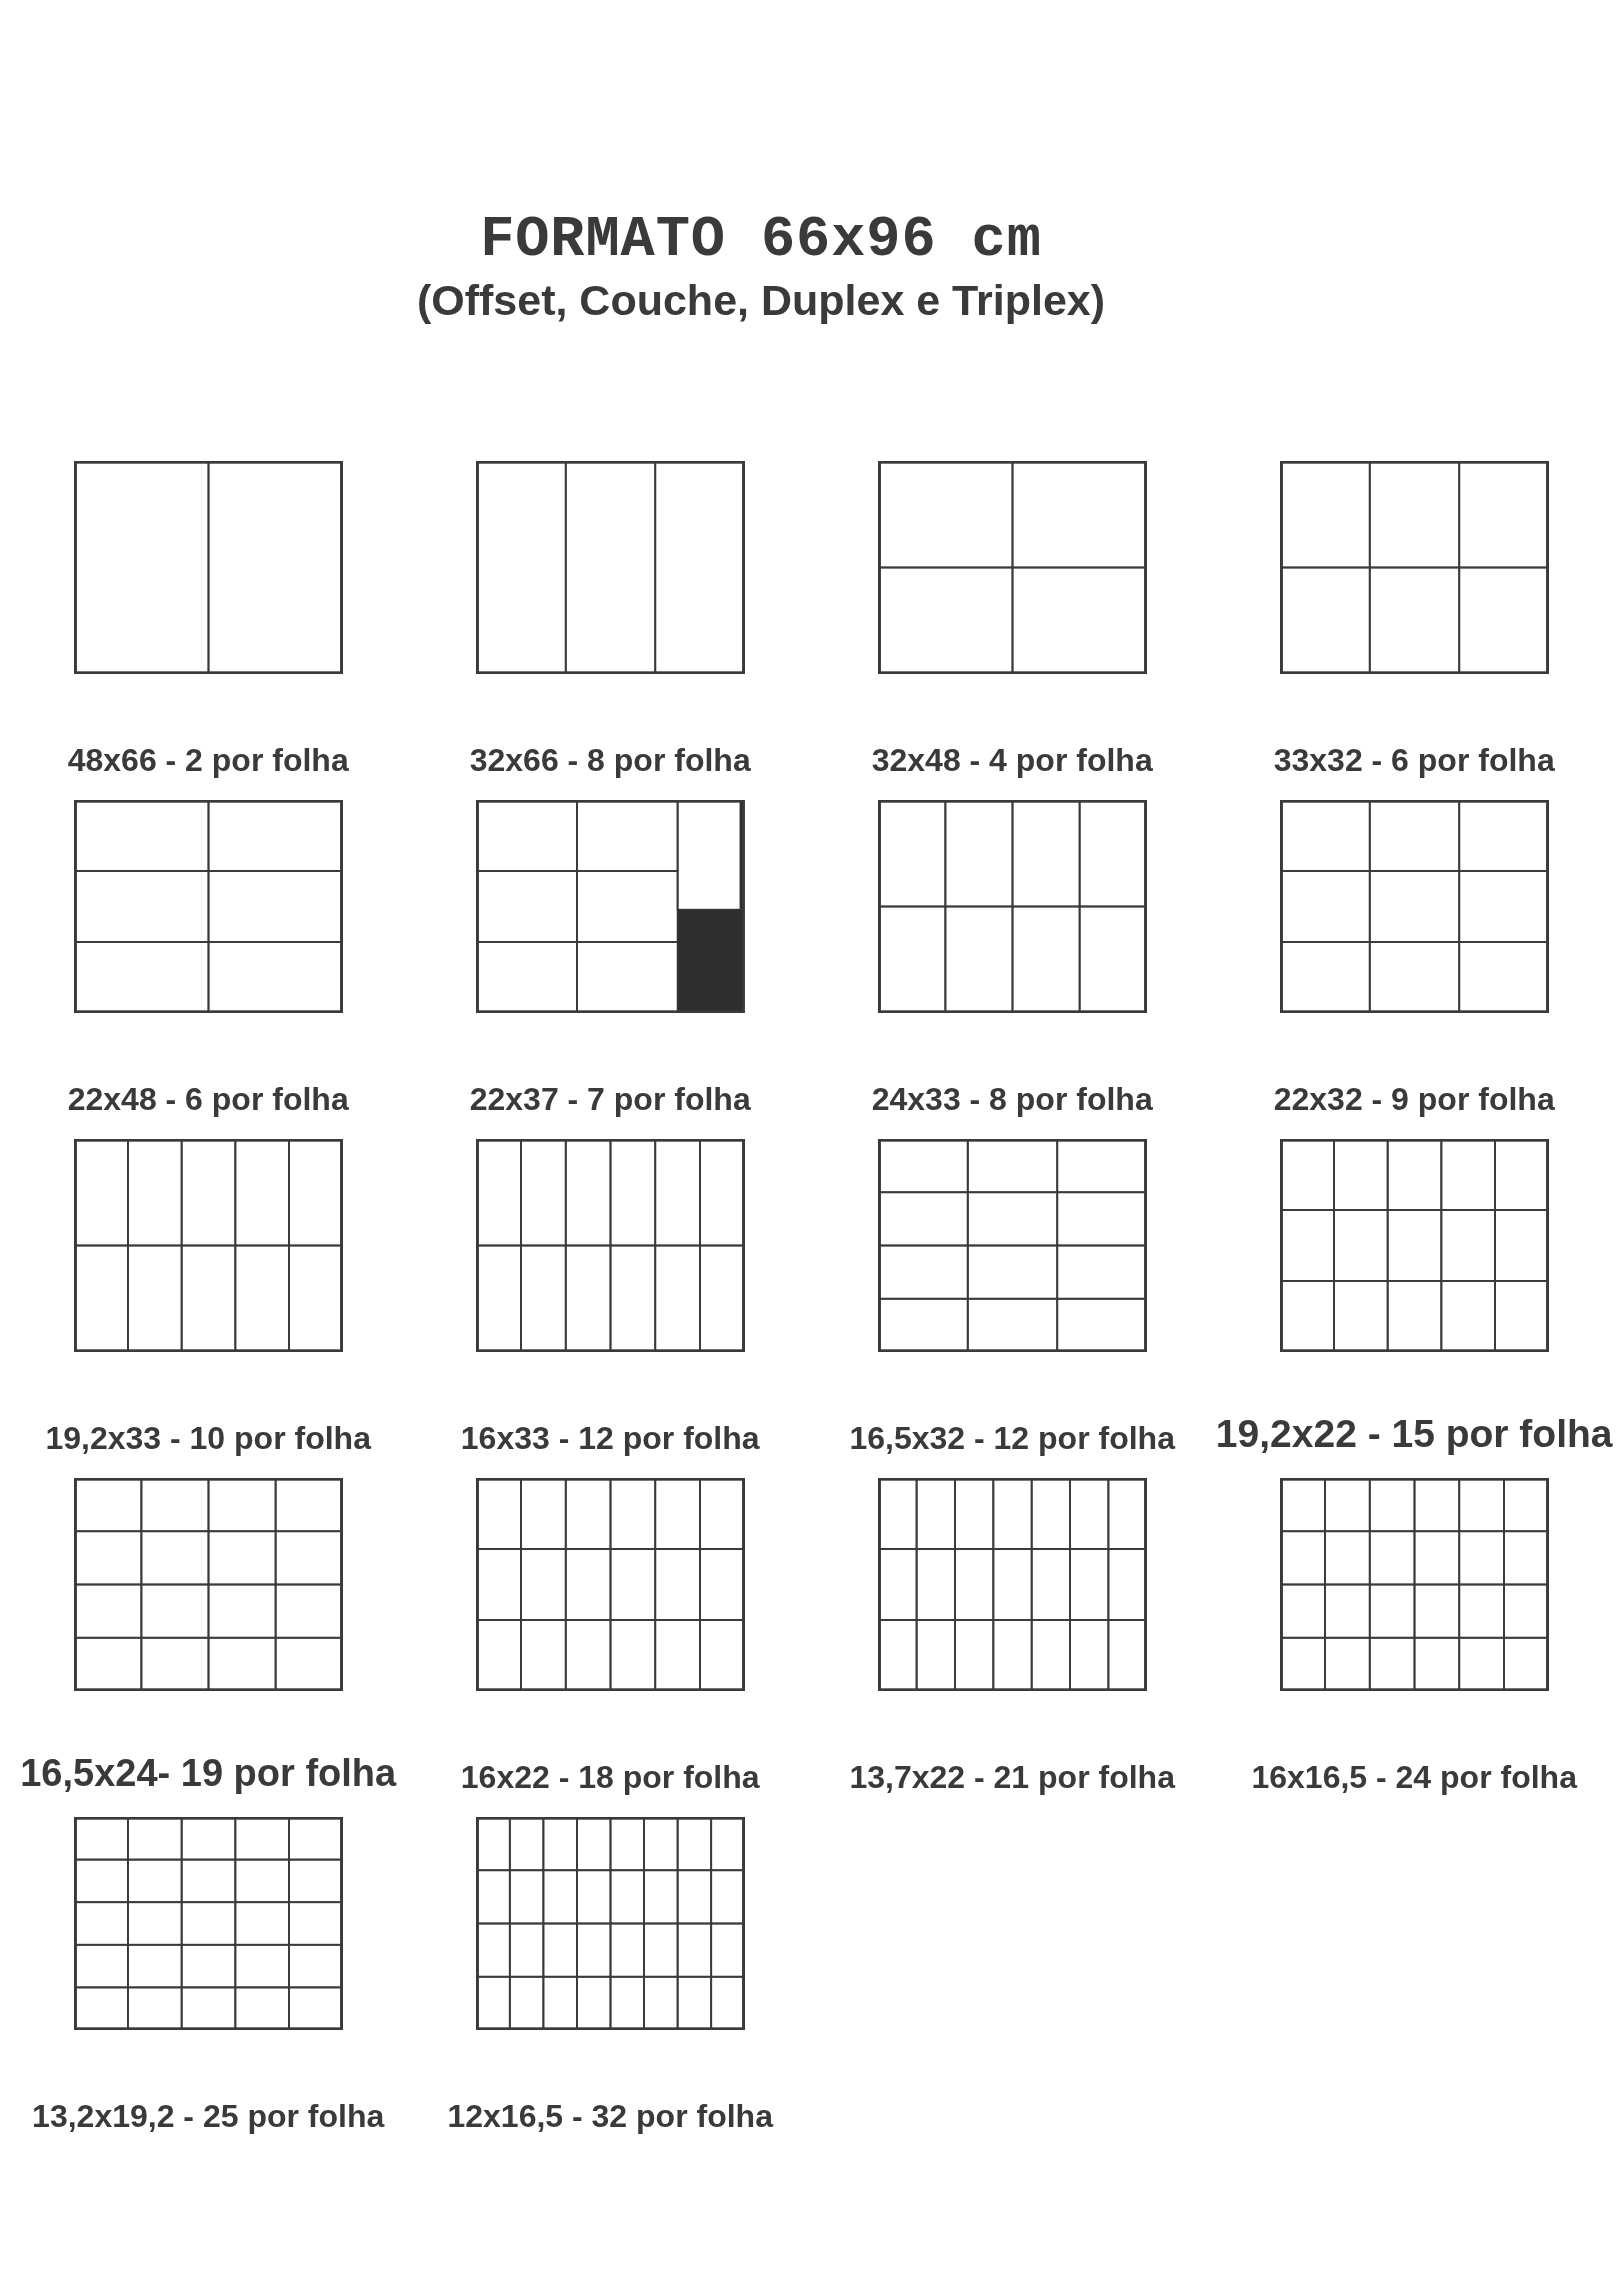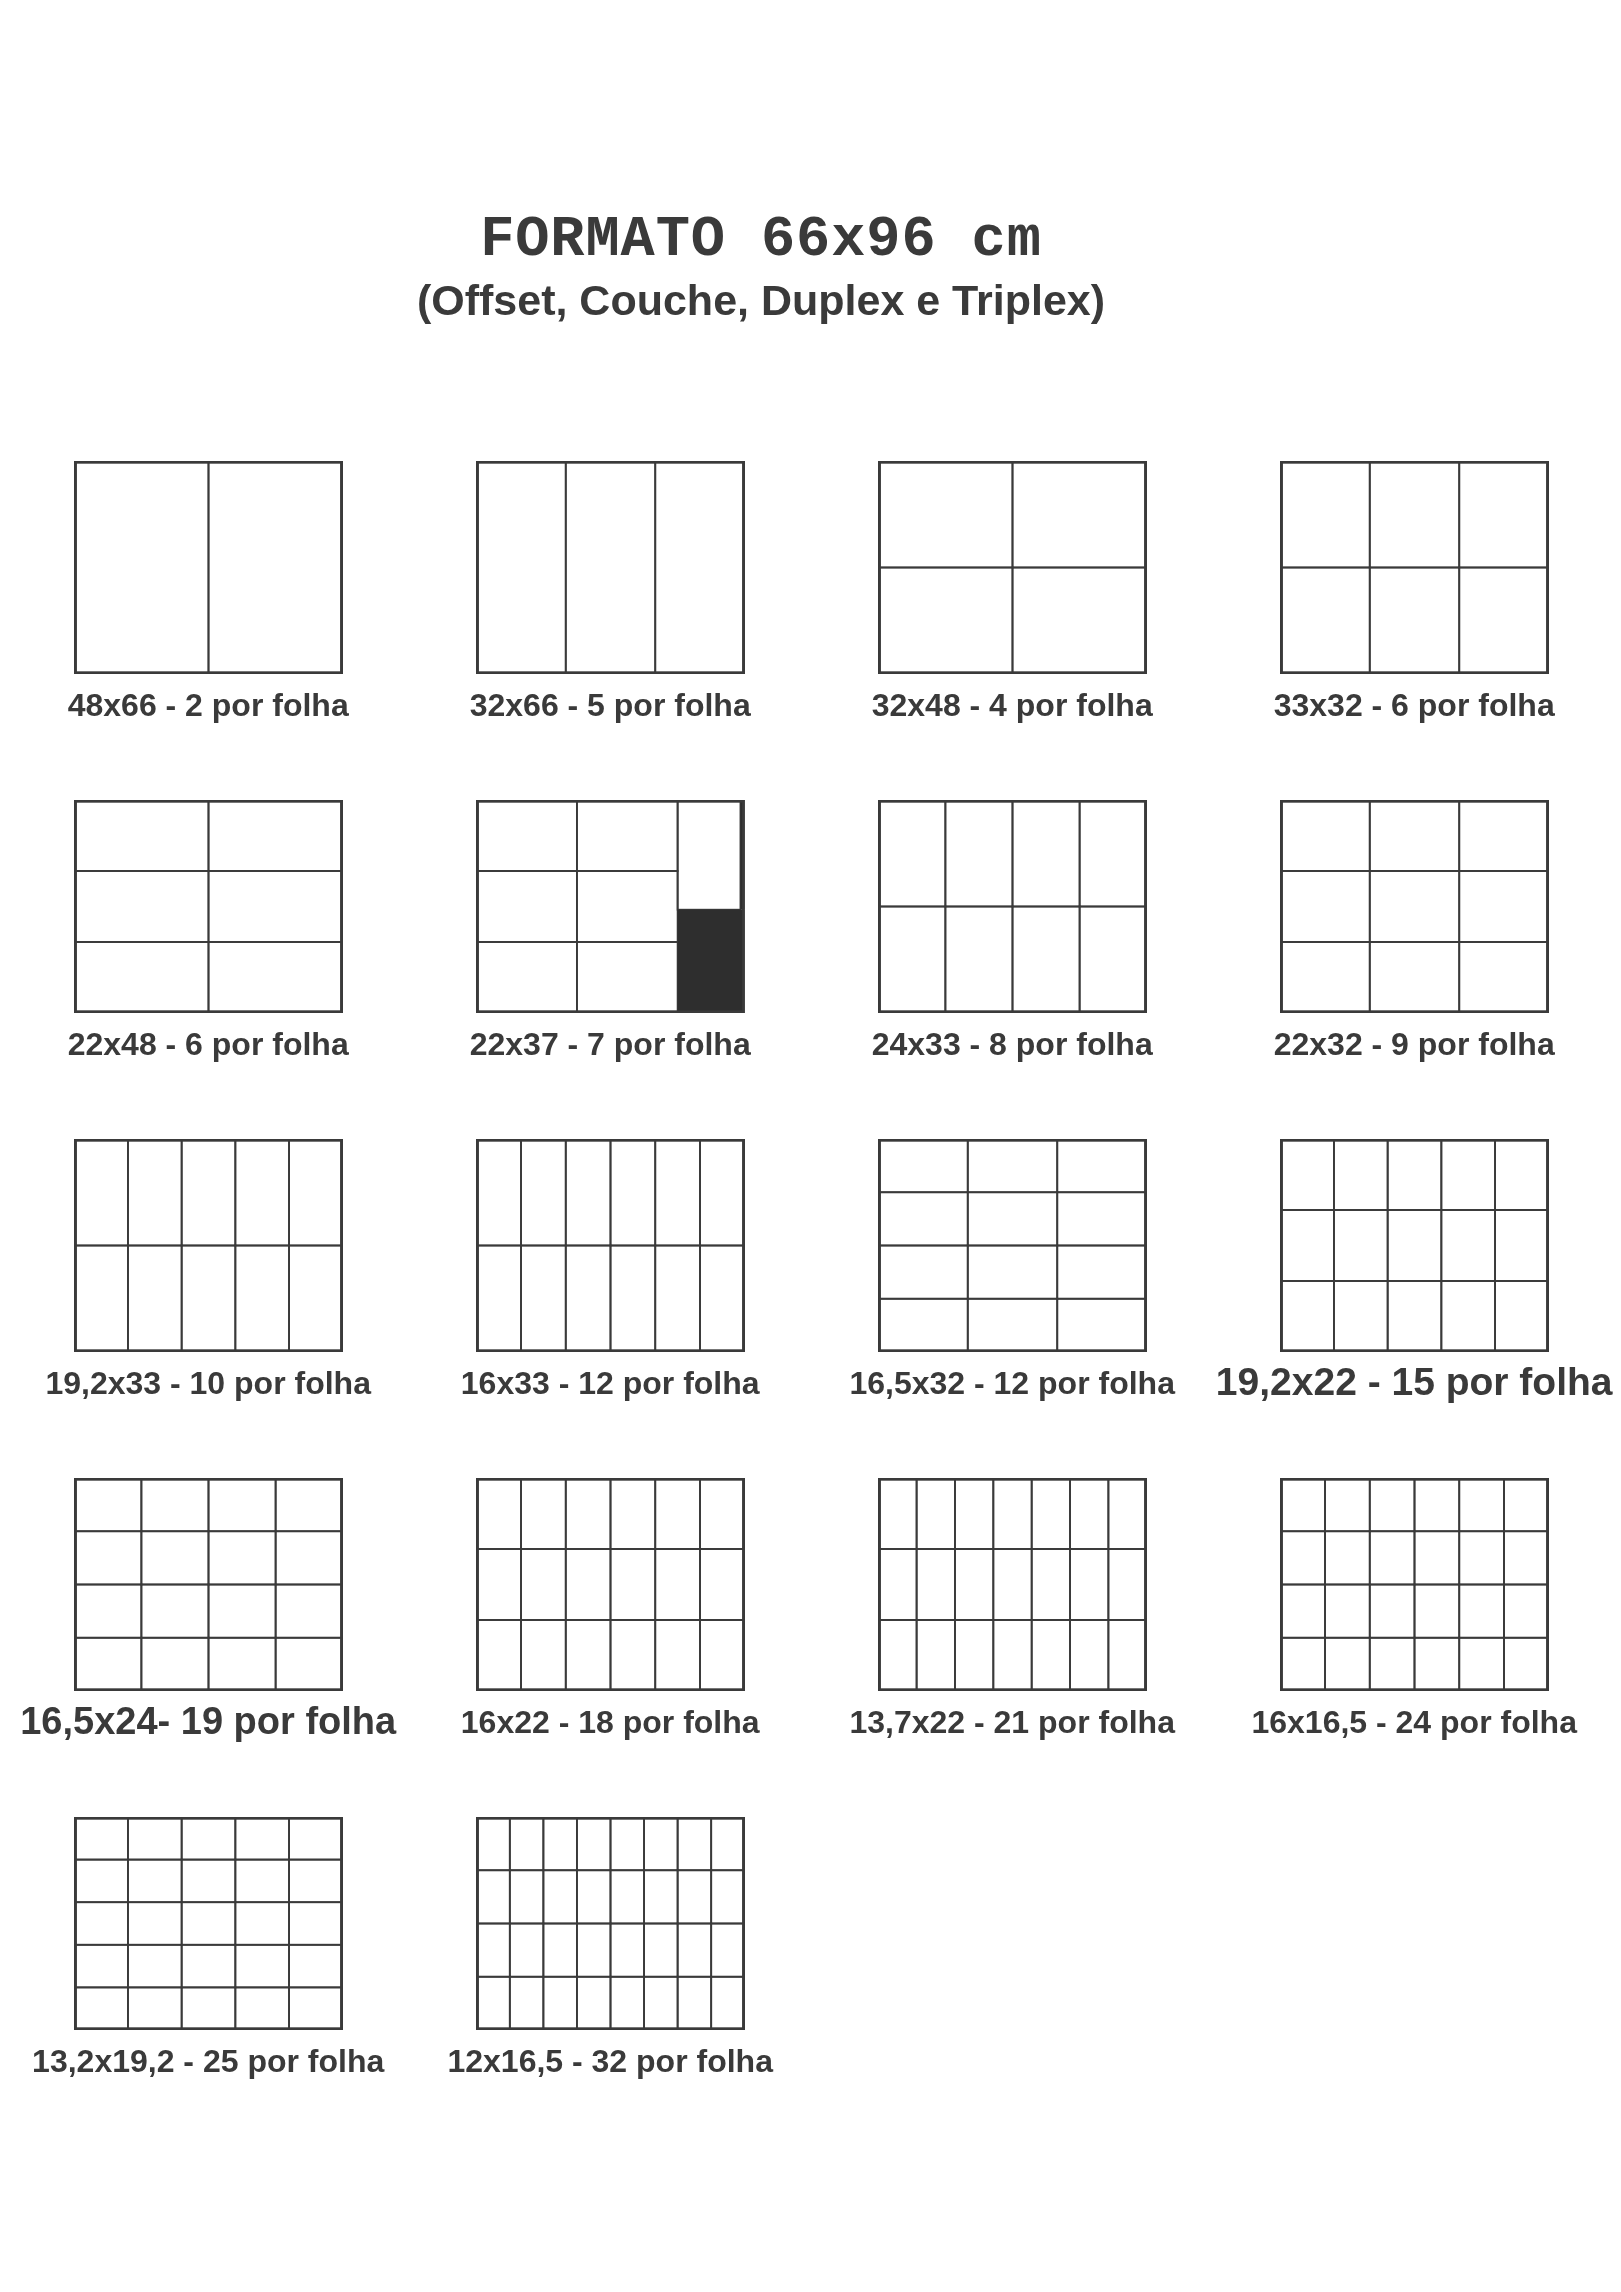--- a/index.html
+++ b/index.html
@@ -34,21 +34,21 @@
     top:439px; left:7.2px;
     width:1608px;
     display:grid;
     grid-template-columns:repeat(4, 1fr);
   }
   .diagram {
     height:339px;
     display:flex;
     flex-direction:column;
     align-items:center;
-    justify-content:flex-start;
+    justify-content:space-between;
     padding-top:21.5px;
     box-sizing:border-box;
   }
   .sheet {
     width:269px; height:213px;
     display:block;
   }
   .label {
     margin-top:14.3px;
     font-size:32px;
@@ -81,21 +81,21 @@
     <div class="label">48x66 - 2 por folha</div>
   </div>
 
   <div class="diagram">
     <svg class="sheet" xmlns="http://www.w3.org/2000/svg" viewBox="0 0 300 238">
           <rect x="0" y="0" width="100" height="238" fill="none" stroke="#3a3a3a" stroke-width="2"></rect>
           <rect x="100" y="0" width="100" height="238" fill="none" stroke="#3a3a3a" stroke-width="2"></rect>
           <rect x="200" y="0" width="100" height="238" fill="none" stroke="#3a3a3a" stroke-width="2"></rect>
           <rect x="1.5" y="1.5" width="297" height="235" fill="none" stroke="#3a3a3a" stroke-width="3"></rect>
         </svg>
-    <div class="label">32x66 - 5 por folha</div>
+    <div class="label">32x66 - 8 por folha</div>
   </div>
 
   <div class="diagram">
     <svg class="sheet" xmlns="http://www.w3.org/2000/svg" viewBox="0 0 300 238">
           <rect x="0" y="0" width="150" height="119" fill="none" stroke="#3a3a3a" stroke-width="2"></rect>
           <rect x="150" y="0" width="150" height="119" fill="none" stroke="#3a3a3a" stroke-width="2"></rect>
           <rect x="0" y="119" width="150" height="119" fill="none" stroke="#3a3a3a" stroke-width="2"></rect>
           <rect x="150" y="119" width="150" height="119" fill="none" stroke="#3a3a3a" stroke-width="2"></rect>
           <rect x="1.5" y="1.5" width="297" height="235" fill="none" stroke="#3a3a3a" stroke-width="3"></rect>
         </svg>

